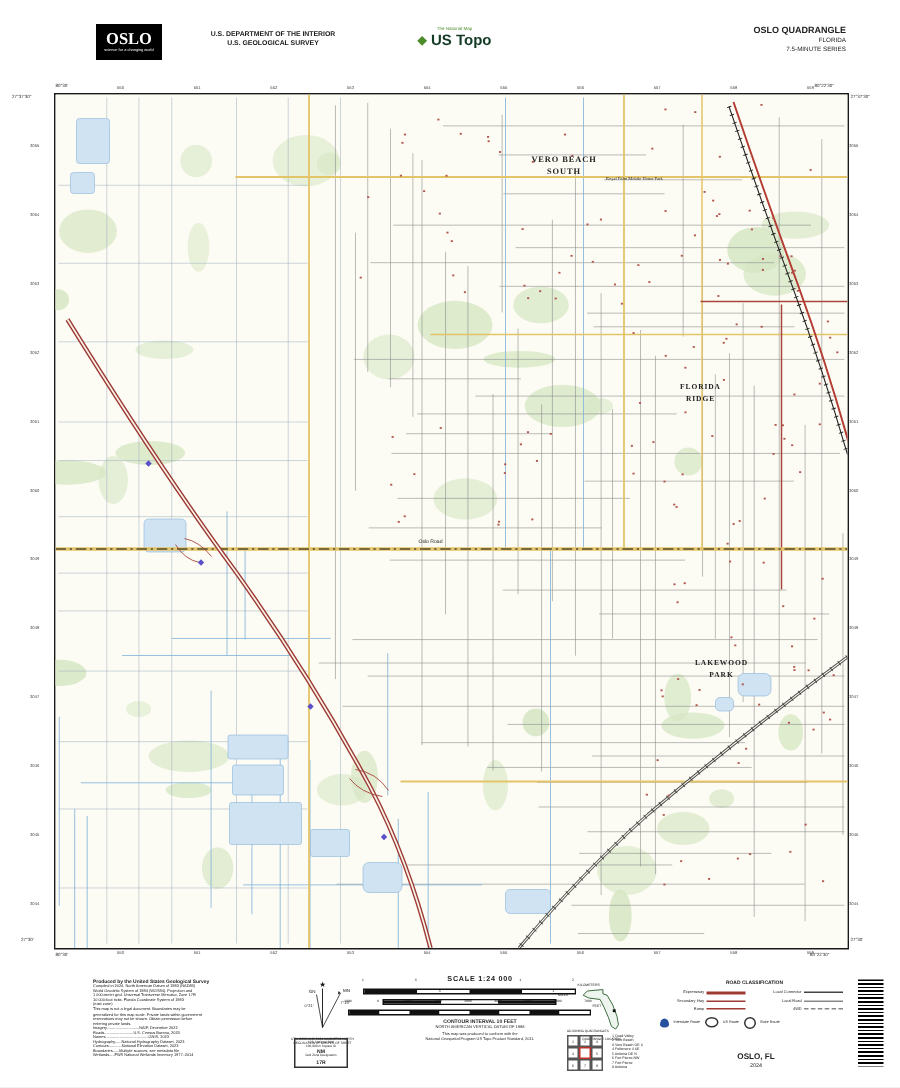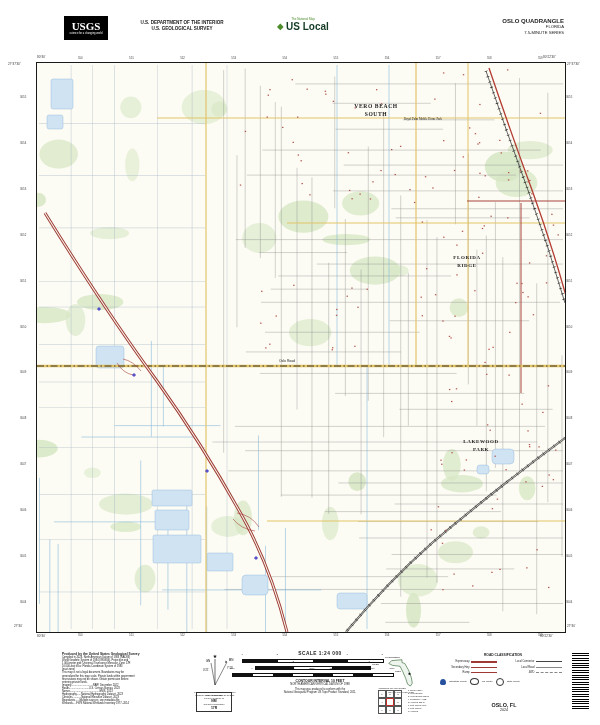--- a/index.html
+++ b/index.html
@@ -73,30 +73,30 @@
   .maptitle .yr{font-size:3.6px;}
   .barcode{position:absolute;left:572px;top:653px;width:17px;height:58px;
            background:repeating-linear-gradient(to bottom,#000 0 1px,#fff 1px 2.4px);}
 </style>
 </head>
 <body>
 
 <div class="sheet">
 
   <div class="usgs-logo">
-    <span class="big">USGS</span>
+    <span class="big">OSLO</span>
     <span class="tag">science for a changing world</span>
   </div>
   <div class="dept">
     <div>U.S. DEPARTMENT OF THE INTERIOR</div>
     <div>U.S. GEOLOGICAL SURVEY</div>
   </div>
   <div class="ustopo">
     <div class="nm">The National Map</div>
-    <div class="brand"><span class="icon">◆</span> <span>US Local</span></div>
+    <div class="brand"><span class="icon">◆</span> <span>US Topo</span></div>
   </div>
   <div class="quad-head">
     <div class="t1">OSLO QUADRANGLE</div>
     <div class="t2">FLORIDA</div>
     <div class="t2">7.5-MINUTE SERIES</div>
   </div>
 
   <span class="corner" style="left:37px;top:55px">80°30'</span>
   <span class="corner" style="left:8px;top:62px">27°37'30"</span>
   <span class="corner" style="left:543px;top:55px">80°22'30"</span>

